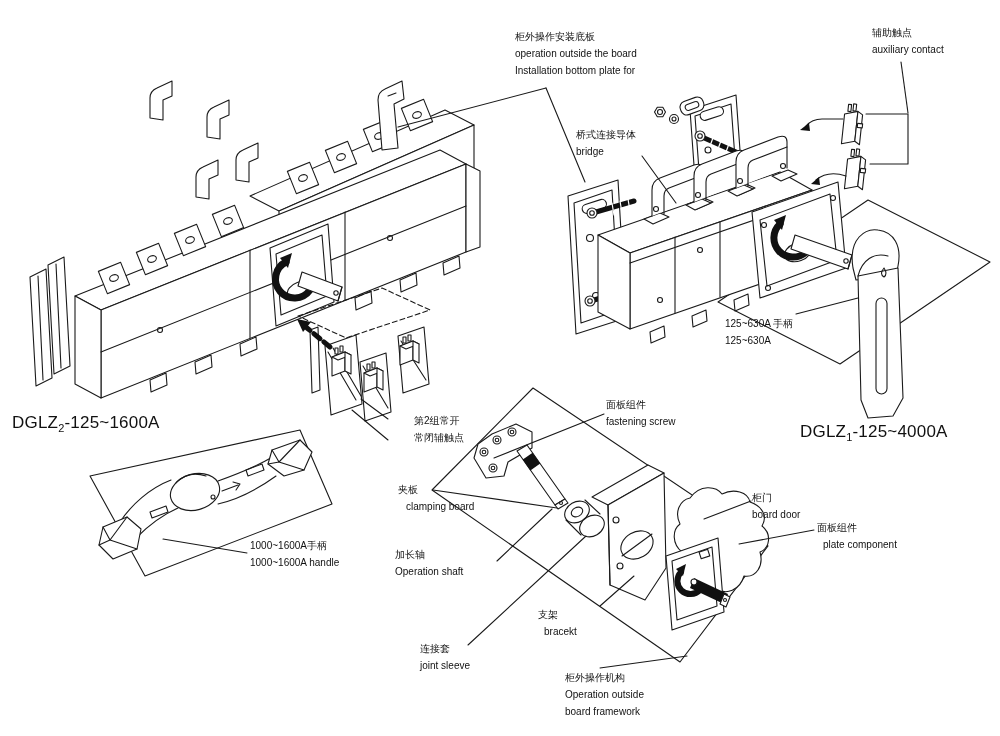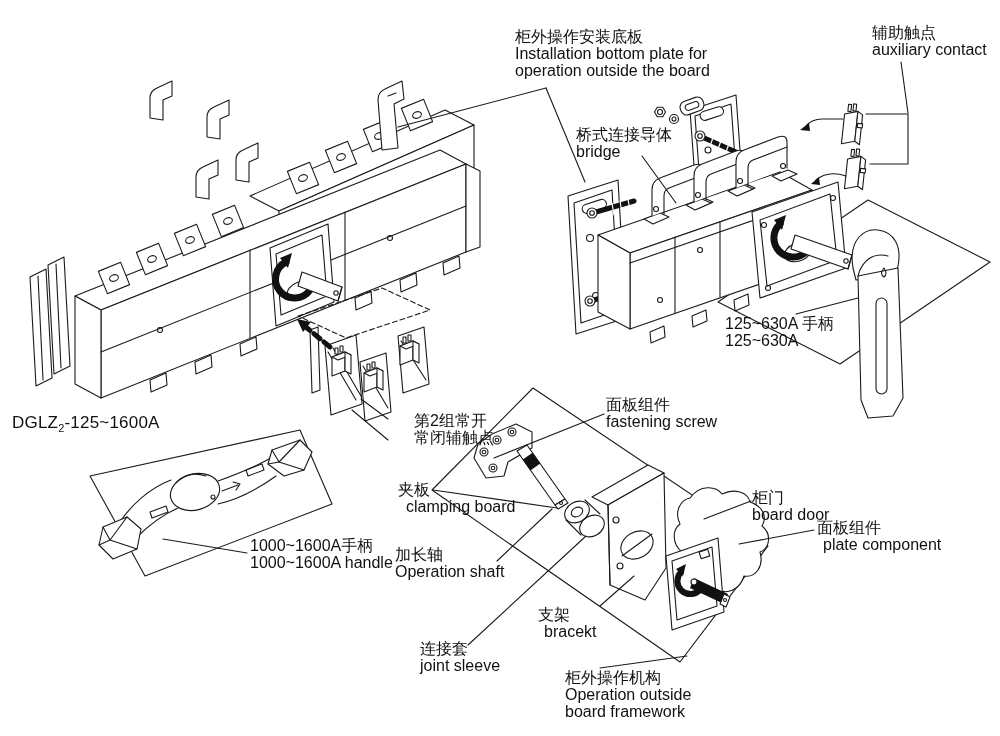--- a/index.html
+++ b/index.html
@@ -1,19 +1,19 @@
 <!DOCTYPE html>
 <html><head>
 <meta charset="utf-8">
 <style>
   html,body{margin:0;padding:0;background:#fff;}
   .stage{position:relative;width:1000px;height:736px;background:#fff;overflow:hidden;
          font-family:"Liberation Sans",sans-serif;color:#111;}
   .stage svg{position:absolute;left:0;top:0;}
-  .lbl{position:absolute;font-size:16px;line-height:17px;white-space:nowrap;color:#111;}
+  .lbl{position:absolute;font-size:10px;line-height:17px;white-space:nowrap;color:#111;}
   .lbl span{display:block;}
   .model{font-size:17px;letter-spacing:.2px;}
   .model sub{font-size:11px;}
   .ind8{margin-left:8px;}
   .ind6{margin-left:6px;}
 </style>
 </head>
 <body>
 
 <div class="stage">
@@ -374,22 +374,22 @@
     <path d="M751,501 L704,519"></path>
     <path d="M814,530 L739,544"></path>
     <path d="M600,668 L687,656"></path>
     <path d="M247,553 L163,539"></path>
   </g>
 </g>
 </svg>
 
 <div class="lbl" style="left:515px;top:28px;">
   <span>柜外操作安装底板</span>
+  <span>operation outside the board</span>
   <span>Installation bottom plate for</span>
-  <span>operation outside the board</span>
 </div>
 
 <div class="lbl" style="left:872px;top:24px;">
   <span>辅助触点</span>
   <span>auxiliary contact</span>
 </div>
 
 <div class="lbl" style="left:576px;top:126px;">
   <span>桥式连接导体</span>
   <span>bridge</span>
@@ -397,20 +397,23 @@
 
 <div class="lbl" style="left:725px;top:315px;">
   <span>125~630A 手柄</span>
   <span>125~630A</span>
 </div>
 
 <div class="lbl model" style="left:12px;top:414px;">
   <span style="display:inline"><span style="display:inline">DGLZ</span><sub>2</sub><span style="display:inline">-125~1600A</span></span>
 </div>
 
+<div class="lbl model" style="left:800px;top:423px;">
+  <span style="display:inline"><span style="display:inline">DGLZ</span><sub>1</sub><span style="display:inline">-125~4000A</span></span>
+</div>
 
 <div class="lbl" style="left:390px;top:412px;margin-left:24px;">
   <span>第2组常开</span>
   <span>常闭辅触点</span>
 </div>
 
 <div class="lbl" style="left:606px;top:396px;">
   <span>面板组件</span>
   <span>fastening screw</span>
 </div>

